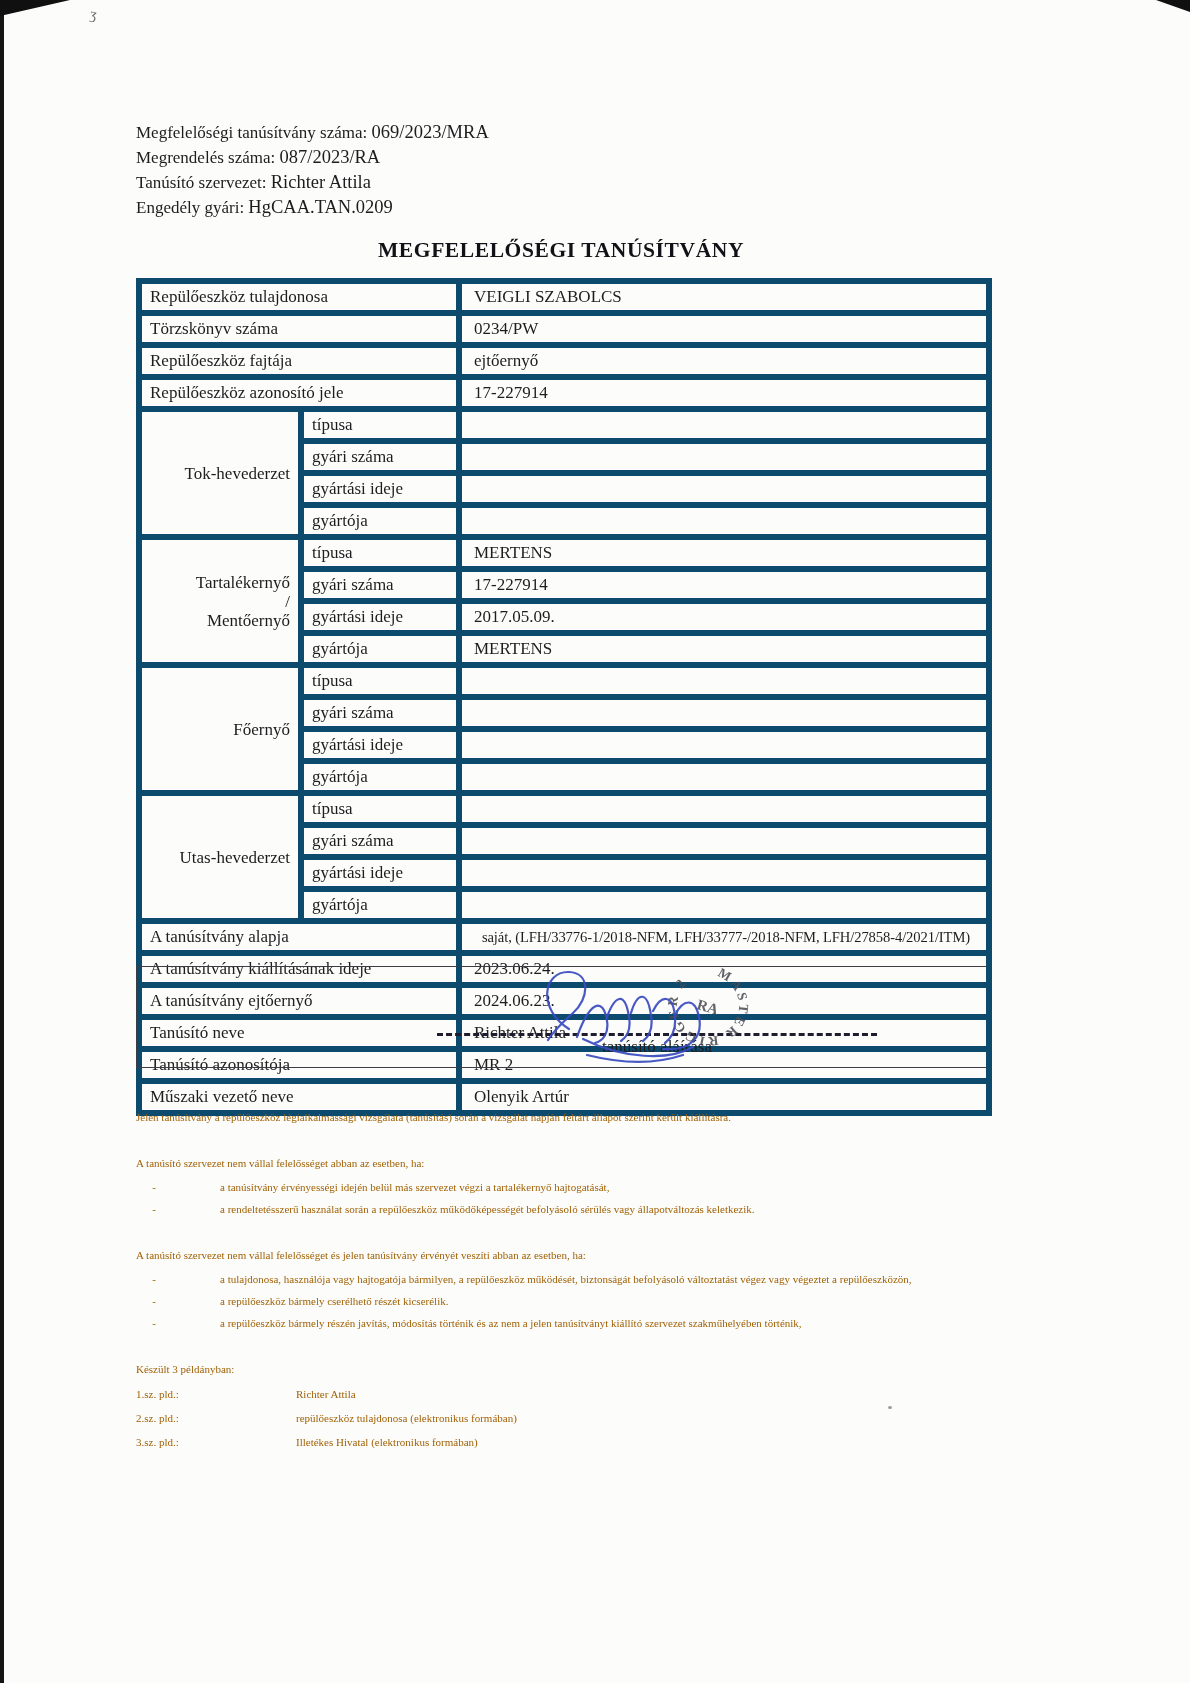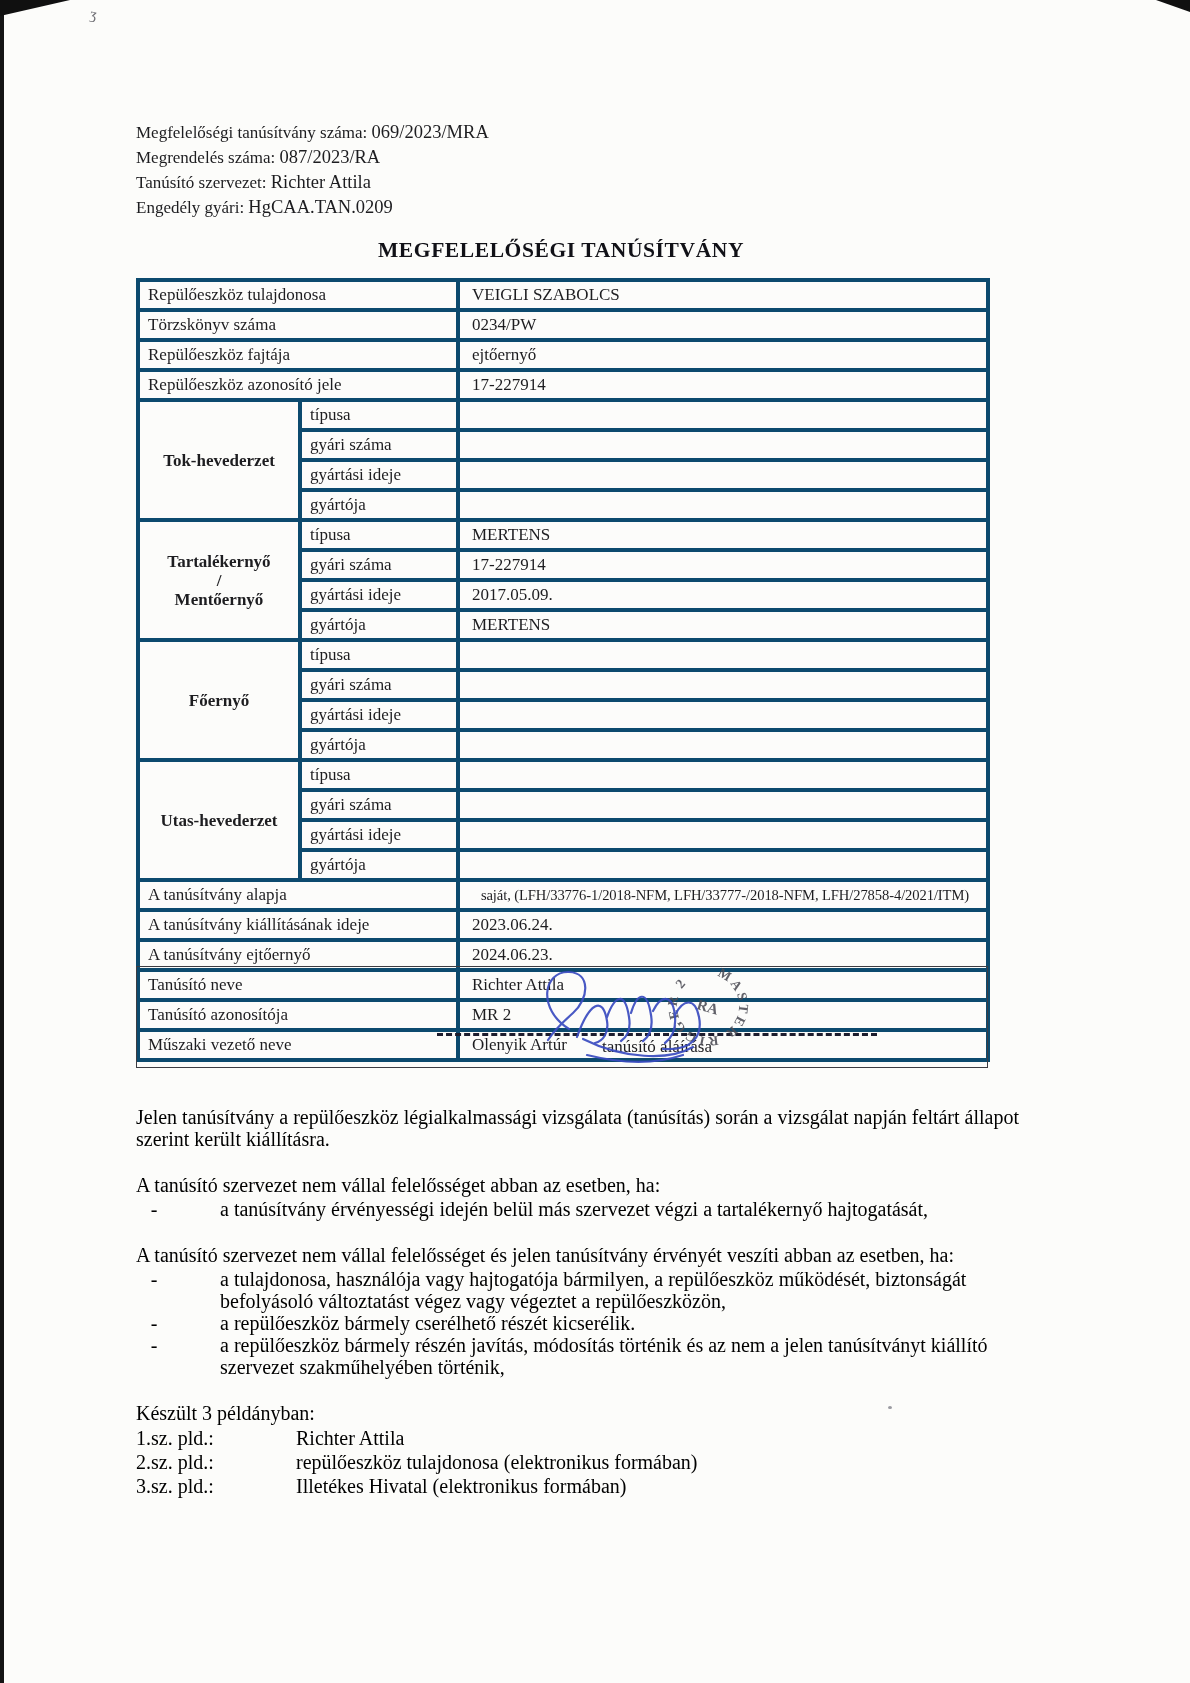--- a/index.html
+++ b/index.html
@@ -31,43 +31,43 @@
   table.cert{
     position:absolute;left:136px;top:278px;width:850px;
     border-collapse:collapse;table-layout:fixed;
     border:3px double #3c3c42;
     font-size:17px;
   }
   table.cert col.cg{width:162px;}
   table.cert col.cs{width:158px;}
   table.cert col.cv{width:530px;}
   table.cert td{
-    border:4px solid #0c4a6e;
+    border:6px solid #0c4a6e;
     height:24px;padding:1px 8px;
     overflow:hidden;white-space:nowrap;
   }
   table.cert tr.maj td{border-top:3px double #3c3c42;}
   table.cert td.grp{
-    text-align:center;vertical-align:middle;white-space:pre-line;line-height:19px;font-weight:bold;
+    text-align:right;vertical-align:middle;white-space:pre-line;line-height:19px;
   }
   table.cert td.val{padding-left:12px;}
   table.cert td.small{font-size:14.6px;letter-spacing:-.1px;text-align:center;}
 
   
   .sigbox{
     position:absolute;left:136px;top:966px;width:850px;height:100px;
     border:1.5px solid #3c3c42;background:transparent;
   }
   .sig-svg{position:absolute;left:380px;top:-4px;z-index:3;}
   .stampwrap{position:absolute;left:528px;top:-4px;width:86px;height:86px;transform:rotate(16deg);z-index:2;opacity:.88;}
   .dash-line{position:absolute;left:300px;top:66px;width:440px;border-top:3px dashed #1d1d2e;z-index:1;}
   .sig-caption{position:absolute;left:300px;top:70px;width:440px;text-align:center;font-size:17px;z-index:1;}
 
   
-  .lower{position:absolute;left:136px;top:1106px;width:928px;font-size:20px;line-height:22px;color:#000000;}
+  .lower{position:absolute;left:136px;top:1106px;width:928px;font-size:11px;line-height:22px;color:#a16207;}
   .lower .para{margin:0 0 24px 0;}
   .lower .head{margin:0 0 2px 0;}
   .bullets{margin:0 0 24px 0;}
   .bullet{display:flex;gap:48px;}
   .bullet .dash{width:36px;text-align:center;flex:0 0 36px;}
   .bullet .dash::before{content:"-";}
   .bullet .btxt{flex:1;}
   .copies{margin-top:14px;}
   .copies-head{margin-bottom:2px;}
   .copy-row{display:flex;line-height:24px;}
@@ -248,20 +248,24 @@
 
   <div class="lower">
     <p class="para">Jelen tanúsítvány a repülőeszköz légialkalmassági vizsgálata (tanúsítás) során a vizsgálat napján feltárt állapot szerint került kiállításra.</p>
 
     <p class="head">A tanúsító szervezet nem vállal felelősséget abban az esetben, ha:</p>
     <div class="bullets">
       <div class="bullet">
           <span class="dash"></span>
           <span class="btxt">a tanúsítvány érvényességi idején belül más szervezet végzi a tartalékernyő hajtogatását,</span>
         </div>
+      <div class="bullet">
+          <span class="dash"></span>
+          <span class="btxt">a rendeltetésszerű használat során a repülőeszköz működőképességét befolyásoló sérülés vagy állapotváltozás keletkezik.</span>
+        </div>
     </div>
 
     <p class="head">A tanúsító szervezet nem vállal felelősséget és jelen tanúsítvány érvényét veszíti abban az esetben, ha:</p>
     <div class="bullets">
       <div class="bullet">
           <span class="dash"></span>
           <span class="btxt">a tulajdonosa, használója vagy hajtogatója bármilyen, a repülőeszköz működését, biztonságát befolyásoló változtatást végez vagy végeztet a repülőeszközön,</span>
         </div>
       <div class="bullet">
           <span class="dash"></span>

